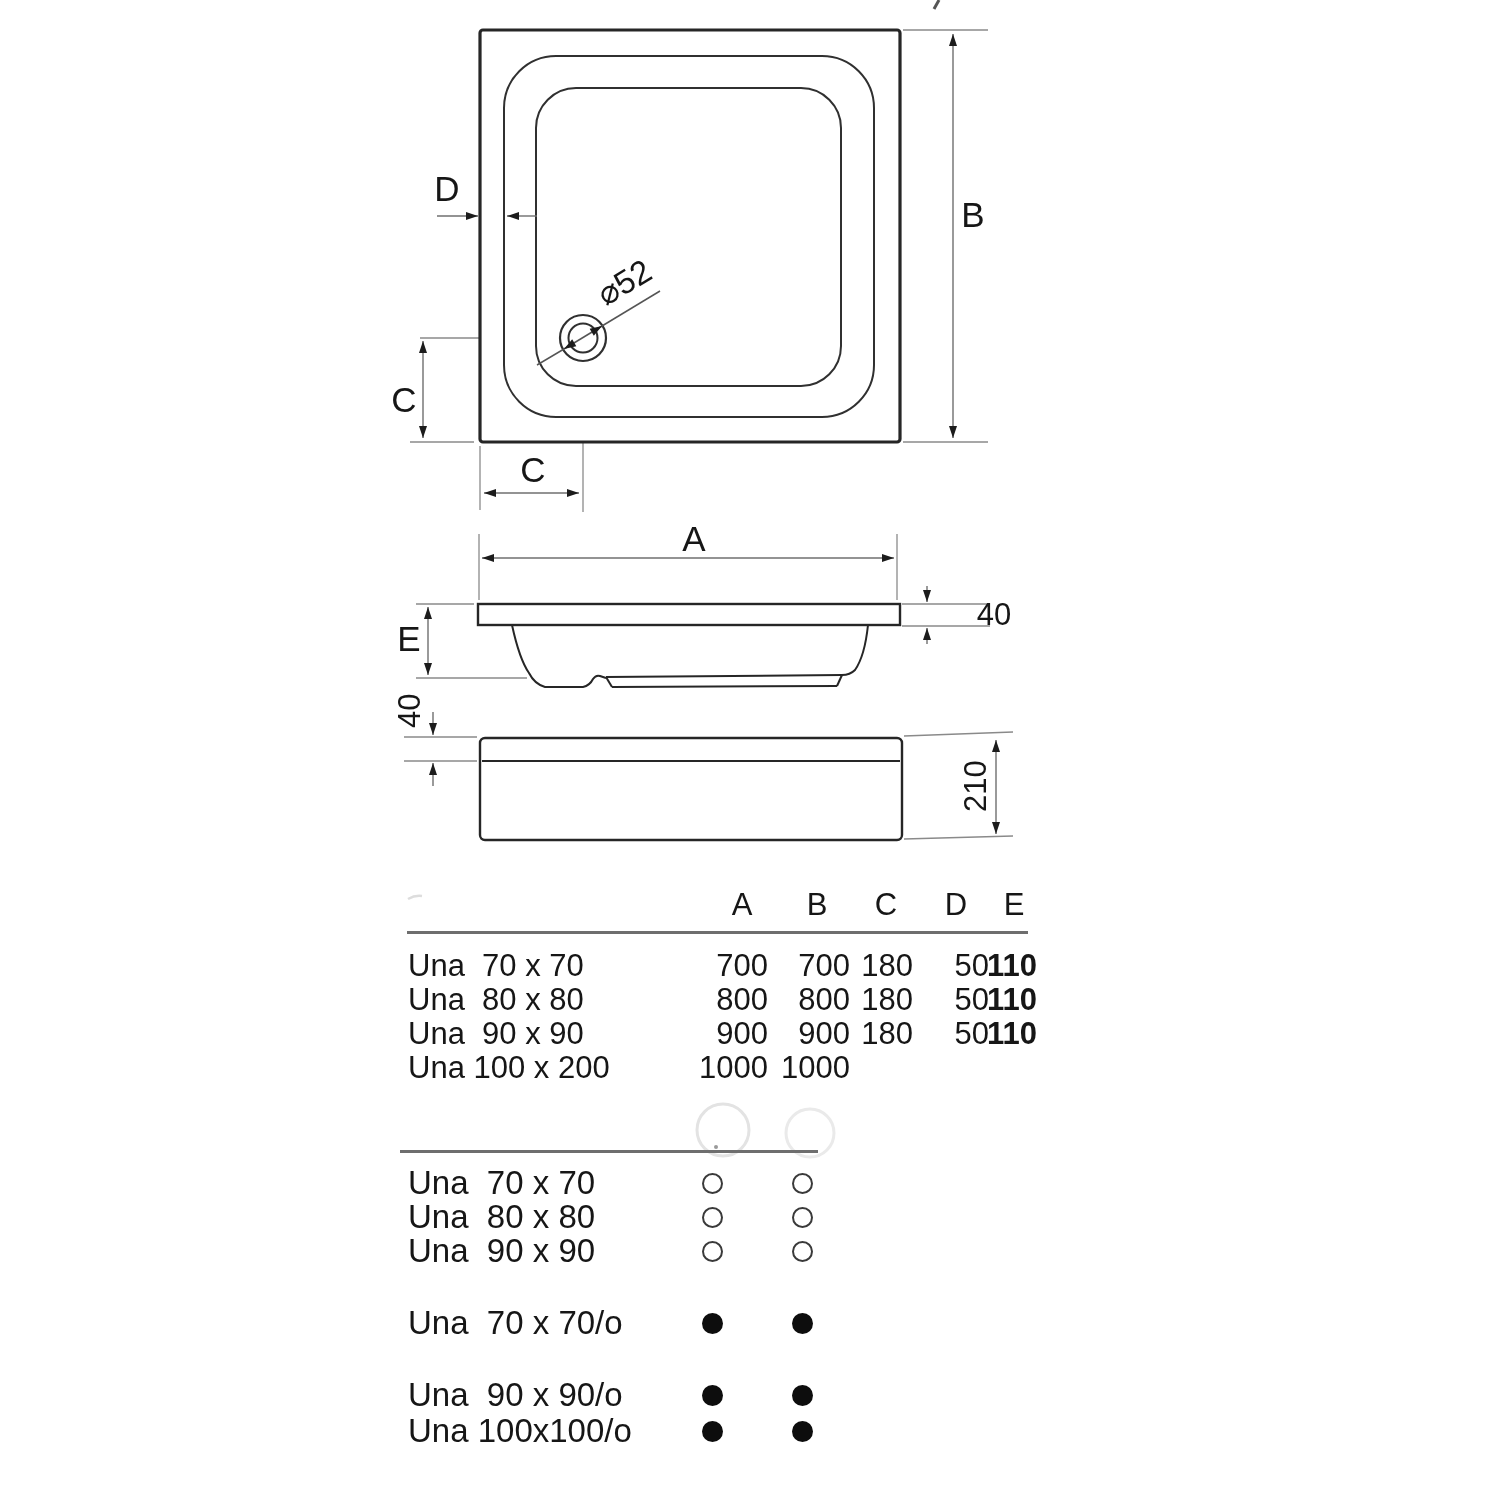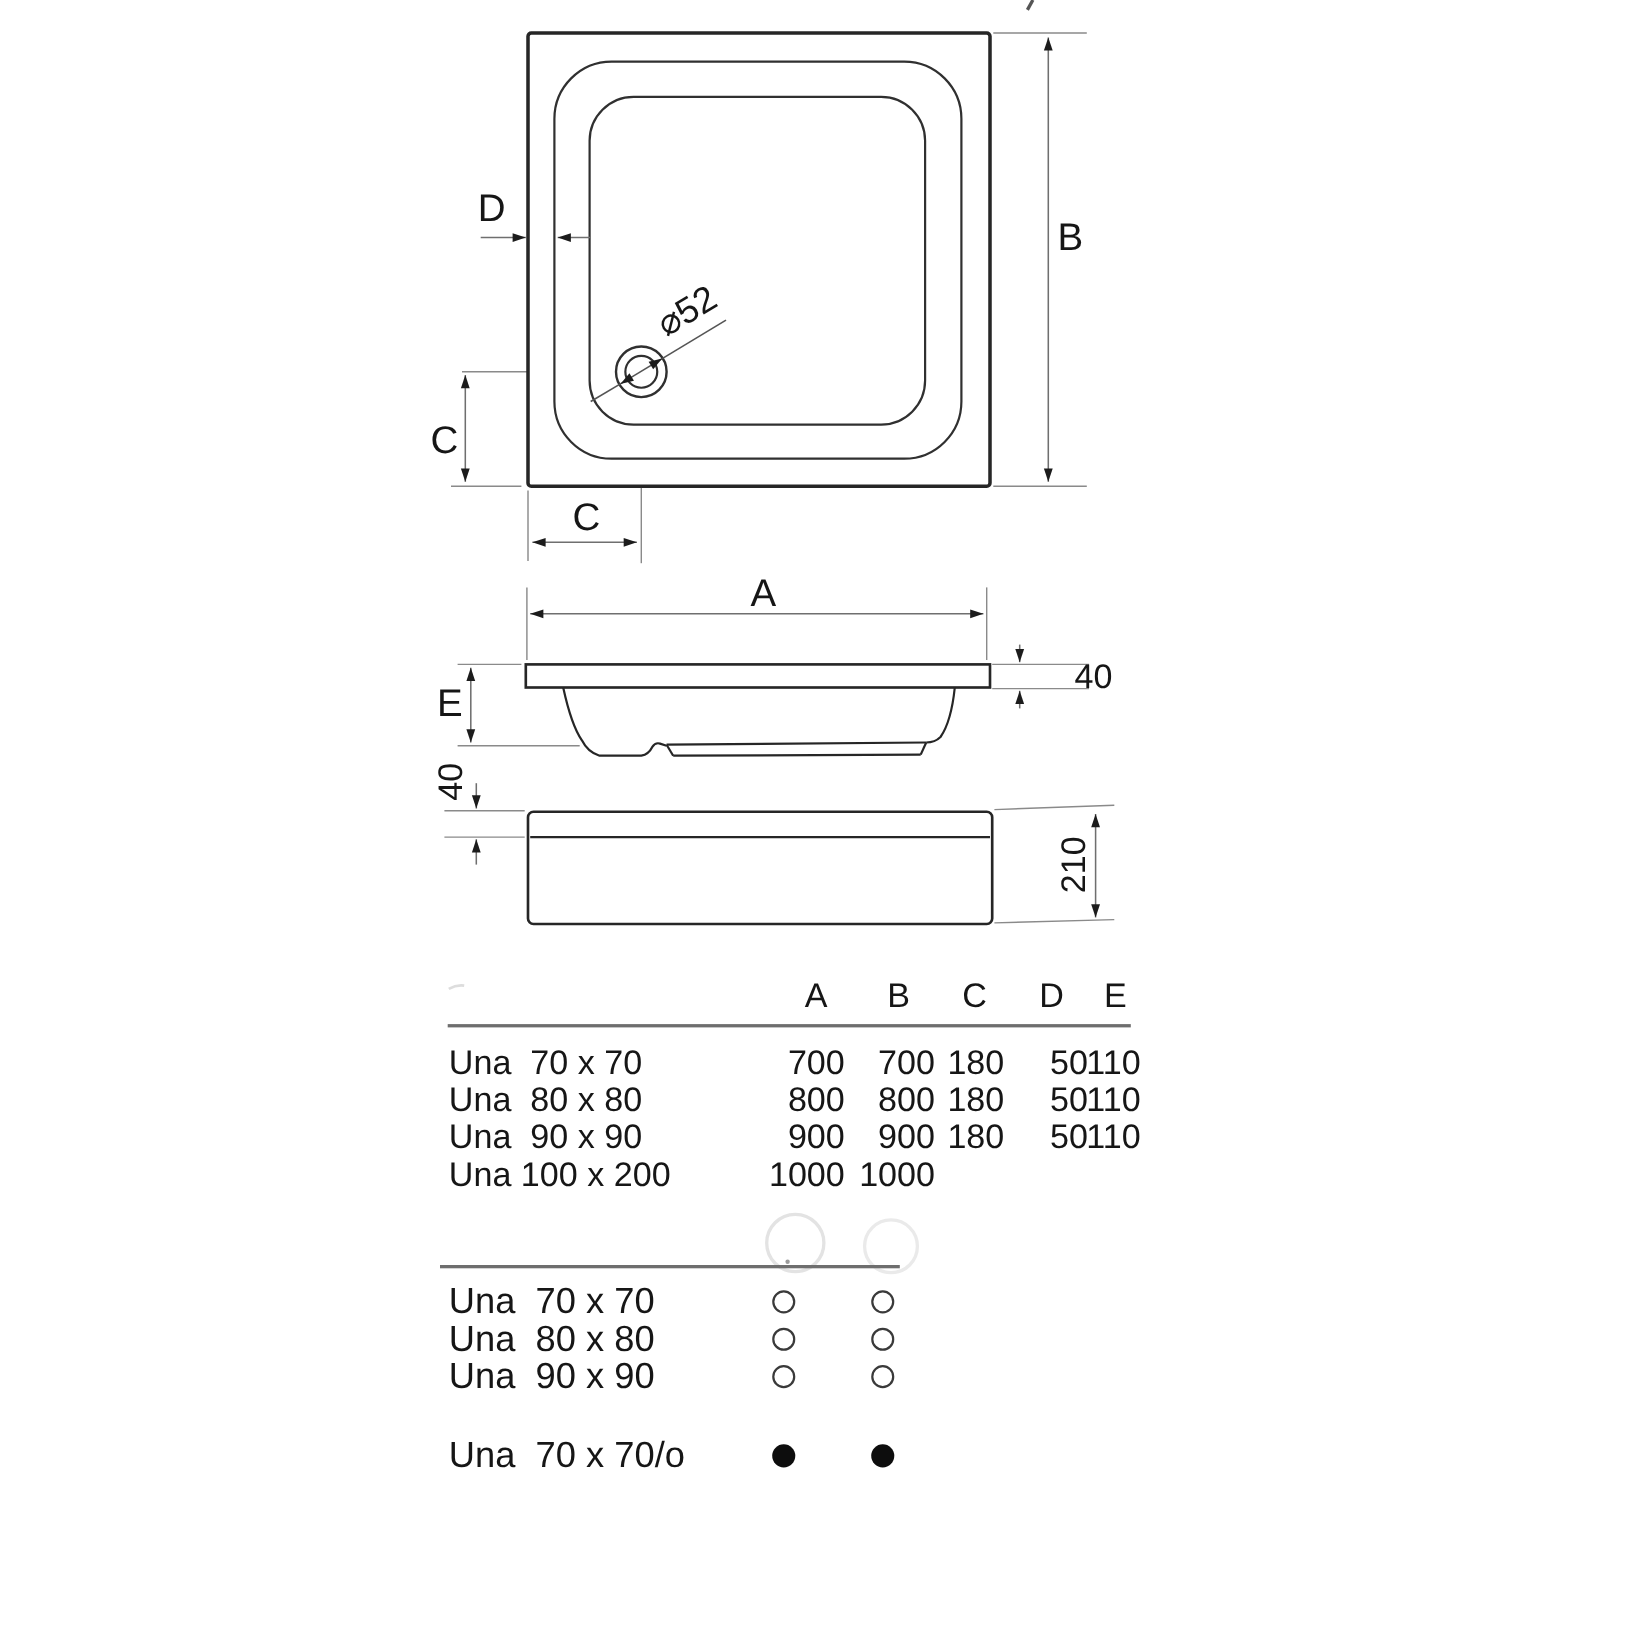--- a/index.html
+++ b/index.html
@@ -18,21 +18,21 @@
 
   
   .dim-table { position:absolute; left:400px; top:885px; width:660px; height:210px; font-size:31px; }
   .dim-table .hdr  { position:absolute; top:3px; width:44px; text-align:center; line-height:34px; }
   .dim-table .rule { position:absolute; left:7px; top:46px; width:621px; height:3px; background:#6e6e6e; }
   .dim-table .row  { position:absolute; left:0; width:100%; height:34px; line-height:34px; }
   .dim-table .rowlabel { position:absolute; left:8px; white-space:pre; }
   .dim-table .cell { position:absolute; width:112px; text-align:right; }
   .dim-table .ca { left:256px; } .dim-table .cb { left:338px; }
   .dim-table .cc { left:401px; } .dim-table .cd { left:477px; }
-  .dim-table .ce { left:525px; }
+  .dim-table .ce { left:525px;font-weight:bold; }
   .h-a { left:320px; } .h-b { left:395px; } .h-c { left:464px; }
   .h-d { left:534px; } .h-e { left:592px; }
 
   
   .opt-table { position:absolute; left:395px; top:1118px; width:470px; height:350px; font-size:33px; }
   .opt-table .rule { position:absolute; left:5px; top:32px; width:418px; height:3px; background:#6e6e6e; }
   .opt-table .row  { position:absolute; left:0; width:100%; height:36px; line-height:36px; }
   .opt-table .rowlabel { position:absolute; left:13px; white-space:pre; }
   .dot { position:absolute; top:8px; width:21px; height:21px; border-radius:50%; box-sizing:border-box; }
   .dot.c1 { left:307px; } .dot.c2 { left:397px; }
@@ -195,15 +195,25 @@
     <div class="row" style="top:115px">
       <span class="rowlabel">Una  90 x 90</span>
       <span class="dot c1" data-variant="open"></span>
       <span class="dot c2" data-variant="open"></span>
     </div>
     <div class="row" style="top:187px">
       <span class="rowlabel">Una  70 x 70/o</span>
       <span class="dot c1" data-variant="filled"></span>
       <span class="dot c2" data-variant="filled"></span>
     </div>
+    <div class="row" style="top:259px">
+      <span class="rowlabel">Una  90 x 90/o</span>
+      <span class="dot c1" data-variant="filled"></span>
+      <span class="dot c2" data-variant="filled"></span>
+    </div>
+    <div class="row" style="top:295px">
+      <span class="rowlabel">Una 100x100/o</span>
+      <span class="dot c1" data-variant="filled"></span>
+      <span class="dot c2" data-variant="filled"></span>
+    </div>
   </div>
 
 </div>
 
 </body></html>

